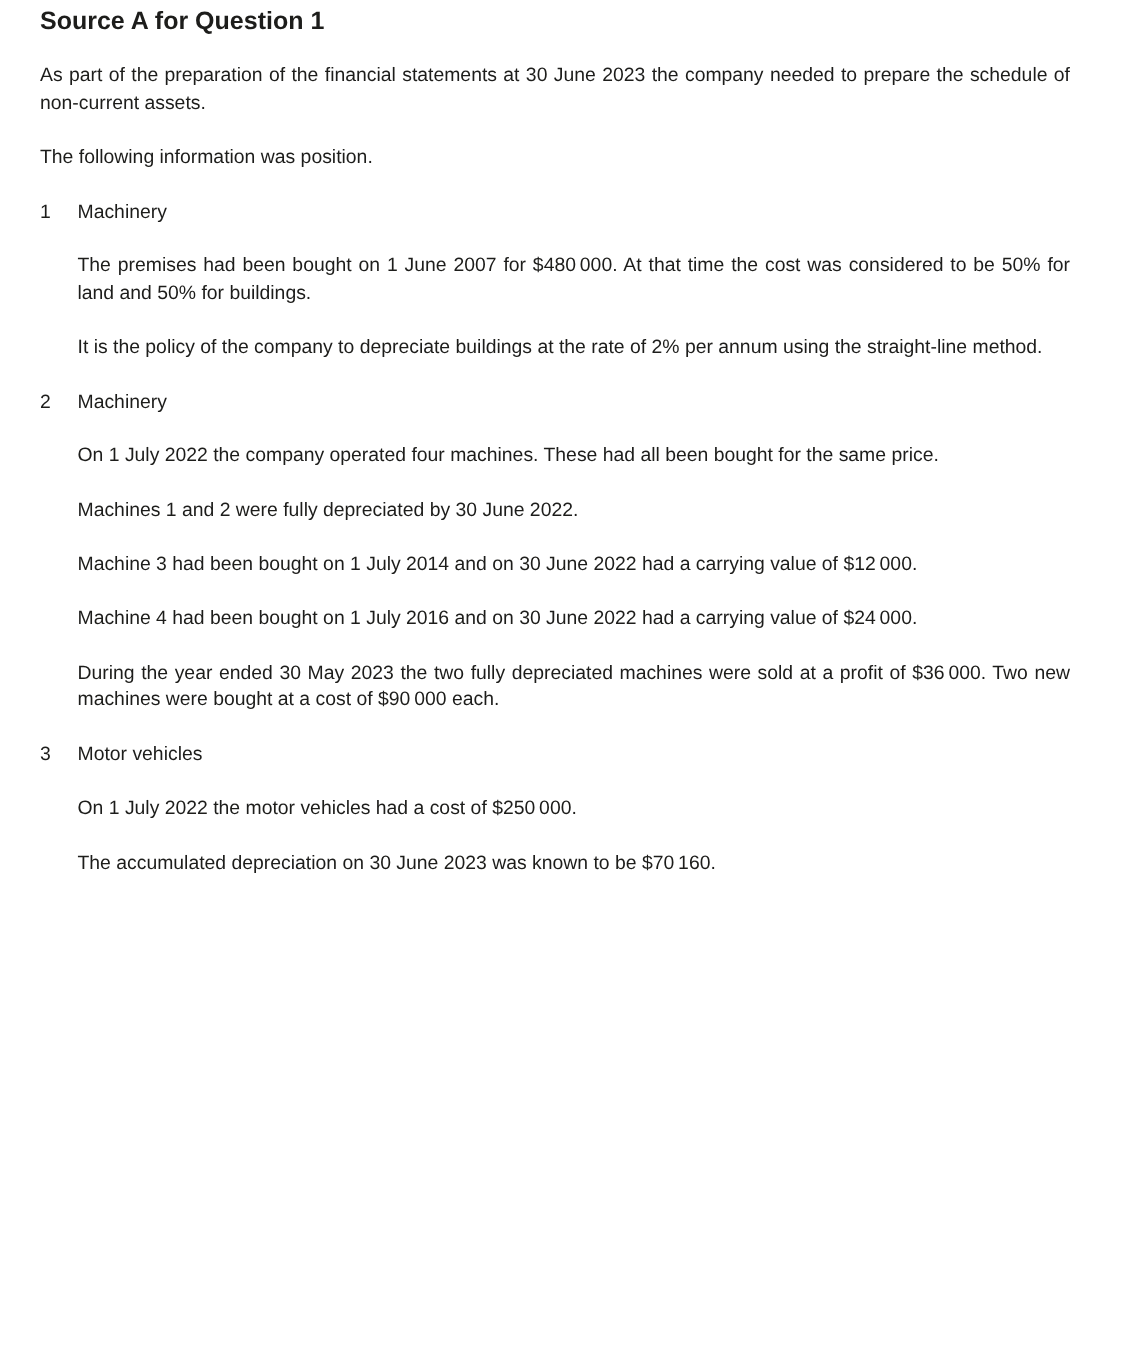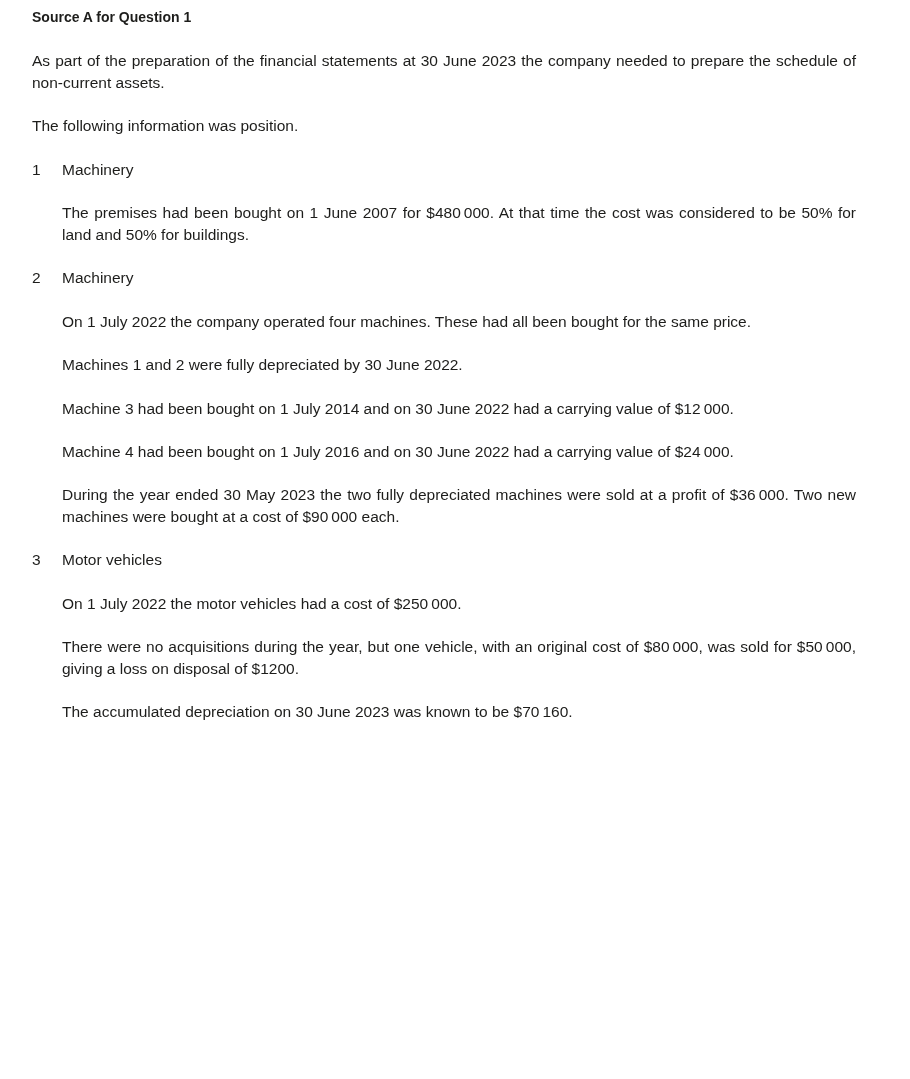--- a/index.html
+++ b/index.html
@@ -14,21 +14,21 @@
       font-family: "Liberation Sans", sans-serif;
       font-size: 15.5px;
       line-height: 21.7px;
       color: #1d1d1b;
       overflow: hidden;
     }
     .doc {
       padding: 7px 54px 0 32px;
     }
     .doc-title {
-      font-size: 14px;
+      font-size: 20px;
       font-weight: bold;
       margin: 0 0 21.7px 0;
       line-height: 21.7px;
     }
     p.para {
       margin: 0 0 21.7px 0;
       text-align: justify;
       text-align-last: left;
     }
     p.para.indent {
@@ -55,37 +55,37 @@
 
   <p class="para">As part of the preparation of the financial statements at 30 June 2023 the company needed to prepare the schedule of non-current assets.</p>
   <p class="para">The following information was position.</p>
 
   <section>
     <div class="sec-head">
       <span class="sec-num">1</span>
       <span class="sec-label">Machinery</span>
     </div>
     <p class="para indent">The premises had been bought on 1 June 2007 for $480 000. At that time the cost was considered to be 50% for land and 50% for buildings.</p>
+    <p class="para indent">It is the policy of the company to depreciate buildings at the rate of 2% per annum using the straight-line method.</p>
   </section>
 
   <section>
     <div class="sec-head">
       <span class="sec-num">2</span>
       <span class="sec-label">Machinery</span>
     </div>
     <p class="para indent">On 1 July 2022 the company operated four machines. These had all been bought for the same price.</p>
     <p class="para indent">Machines 1 and 2 were fully depreciated by 30 June 2022.</p>
     <p class="para indent">Machine 3 had been bought on 1 July 2014 and on 30 June 2022 had a carrying value of $12 000.</p>
     <p class="para indent">Machine 4 had been bought on 1 July 2016 and on 30 June 2022 had a carrying value of $24 000.</p>
     <p class="para indent">During the year ended 30 May 2023 the two fully depreciated machines were sold at a profit of $36 000. Two new machines were bought at a cost of $90 000 each.</p>
   </section>
 
   <section>
     <div class="sec-head">
       <span class="sec-num">3</span>
       <span class="sec-label">Motor vehicles</span>
     </div>
     <p class="para indent">On 1 July 2022 the motor vehicles had a cost of $250 000.</p>
-    <p class="para indent">There were no acquisitions during the year, but one vehicle, with an original cost of $80 000, was sold for $50 000, giving a loss on disposal of $1200.</p>
     <p class="para indent">The accumulated depreciation on 30 June 2023 was known to be $70 160.</p>
   </section>
 
 </div>
 
 </body></html>

